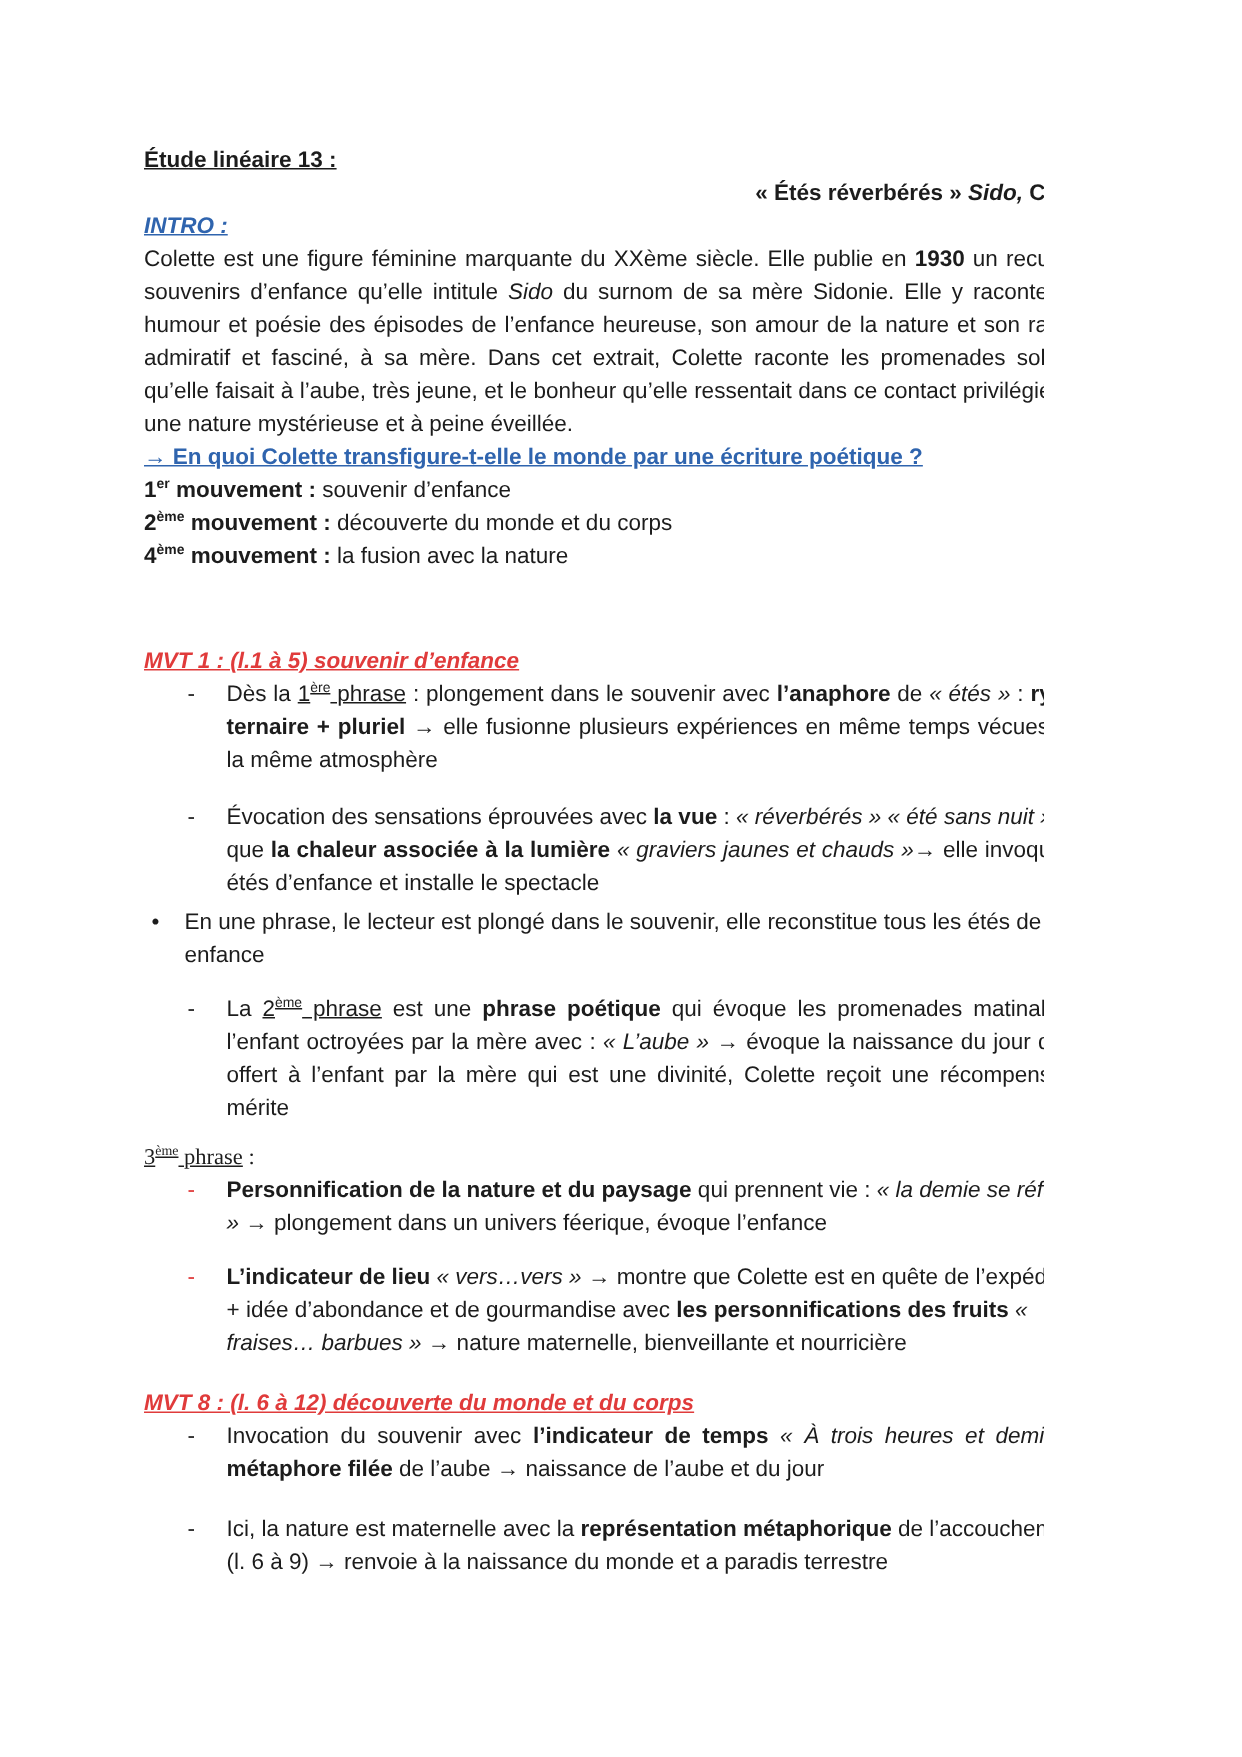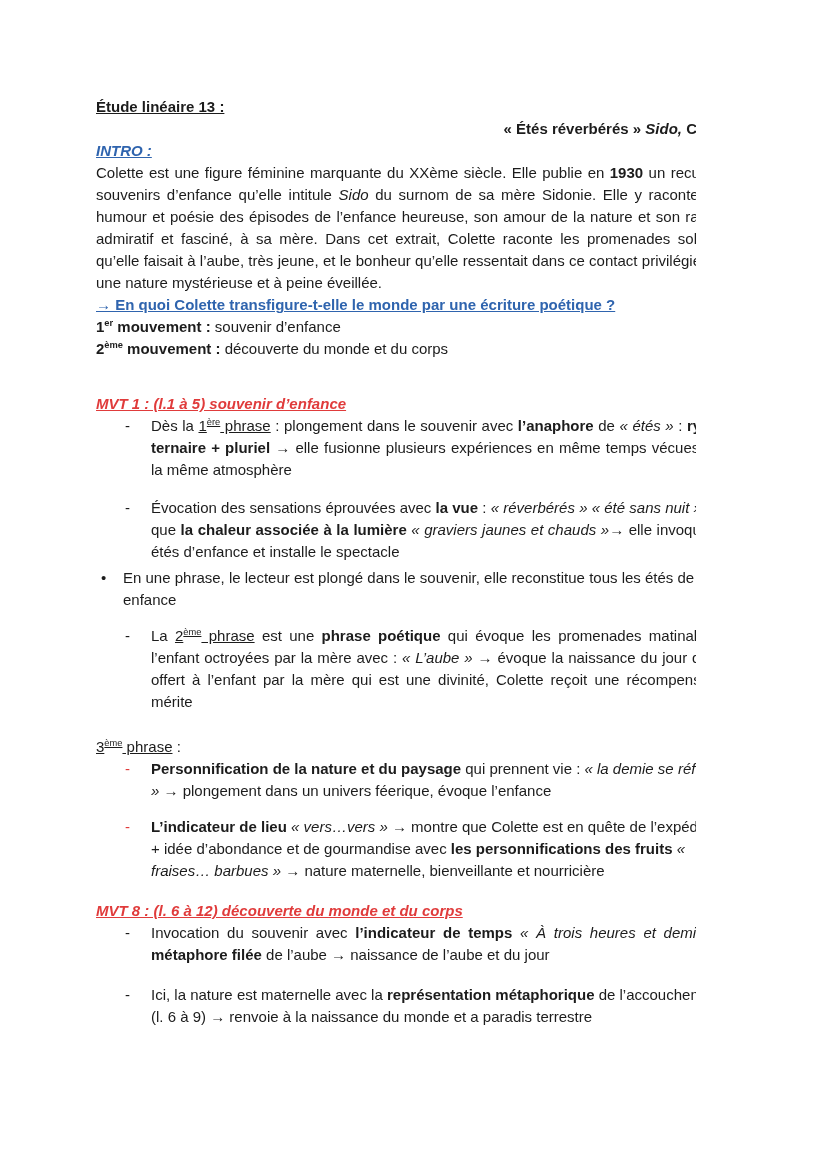--- a/index.html
+++ b/index.html
@@ -42,28 +42,29 @@
     <section>
         <div class="block heading"><span class="b u">Étude linéaire 13 :</span></div>
         <div class="block heading center"><span class="b">« Étés réverbérés » </span><span class="b i">Sido,</span><span class="b"> Colette</span></div>
       </section>
     <section>
         <div class="block heading" style=""><span class="b i u c-blue">INTRO :</span></div>
         <div class="block para justify"><span>Colette est une figure féminine marquante du XXème siècle. Elle publie en </span><span class="b">1930</span><span> un recueil de souvenirs d’enfance qu’elle intitule </span><span class="i">Sido</span><span> du surnom de sa mère Sidonie. Elle y raconte avec humour et poésie des épisodes de l’enfance heureuse, son amour de la nature et son rapport, admiratif et fasciné, à sa mère. Dans cet extrait, Colette raconte les promenades solitaires qu’elle faisait à l’aube, très jeune, et le bonheur qu’elle ressentait dans ce contact privilégié avec une nature mystérieuse et à peine éveillée.</span></div>
         <div class="block heading"><span class="b u c-blue">→ En quoi Colette transfigure-t-elle le monde par une écriture poétique ?</span></div>
         <div class="block para"><span class="b">1</span><span class="b sup">er</span><span class="b"> mouvement :</span><span> souvenir d’enfance</span></div>
         <div class="block para"><span class="b">2</span><span class="b sup">ème</span><span class="b"> mouvement :</span><span> découverte du monde et du corps</span></div>
+        <div class="block para"><span class="b">4</span><span class="b sup">ème</span><span class="b"> mouvement :</span><span> la fusion avec la nature</span></div>
       </section>
     <section>
-        <div class="block heading" style="margin-top: 33px;"><span class="b i u c-red">MVT 1 : (l.1 à 5) souvenir d’enfance</span></div>
+        <div class="block heading" style="margin-top: 48px;"><span class="b i u c-red">MVT 1 : (l.1 à 5) souvenir d’enfance</span></div>
         <div class="block li-dash justify li"><span class="marker">-</span><span>Dès la </span><span class="u">1</span><span class="u sup">ère</span><span class="u"> phrase</span><span> : plongement dans le souvenir avec </span><span class="b">l’anaphore</span><span> de </span><span class="i">« étés »</span><span> : </span><span class="b">rythme ternaire + pluriel</span><span> → elle fusionne plusieurs expériences en même temps vécues dans la même atmosphère</span></div>
         <div class="block li-dash justify li" style="margin-top: 16px;"><span class="marker">-</span><span>Évocation des sensations éprouvées avec </span><span class="b">la vue</span><span> : </span><span class="i">« réverbérés » « été sans nuit »</span><span> ainsi que </span><span class="b">la chaleur associée à la lumière</span><span> </span><span class="i">« graviers jaunes et chauds »</span><span>→ elle invoque ces étés d’enfance et installe le spectacle</span></div>
         <div class="block li-dot li" style="margin-top: 4px;"><span class="marker">•</span><span>En une phrase, le lecteur est plongé dans le souvenir, elle reconstitue tous les étés de son enfance</span></div>
         <div class="block li-dash justify li" style="margin-top: 14px;"><span class="marker">-</span><span>La </span><span class="u">2</span><span class="u sup">ème</span><span class="u"> phrase</span><span> est une </span><span class="b">phrase poétique</span><span> qui évoque les promenades matinales de l’enfant octroyées par la mère avec : </span><span class="i">« L’aube »</span><span> → évoque la naissance du jour qui est offert à l’enfant par la mère qui est une divinité, Colette reçoit une récompense, un mérite</span></div>
-        <div class="block para" style="margin-top: 23px;"><span class="u">3</span><span class="u sup">ème</span><span class="u"> phrase</span><span> :</span></div>
+        <div class="block para" style="margin-top: 11px; font-family: Liberation Serif, serif;"><span class="u">3</span><span class="u sup">ème</span><span class="u"> phrase</span><span> :</span></div>
         <div class="block li-dash li"><span class="marker c-red">-</span><span class="b">Personnification de la nature et du paysage</span><span> qui prennent vie : </span><span class="i">« la demie se réfugiait »</span><span> → plongement dans un univers féerique, évoque l’enfance</span></div>
         <div class="block li-dash li" style="margin-top: 14px;"><span class="marker c-red">-</span><span class="b">L’indicateur de lieu</span><span> </span><span class="i">« vers…vers »</span><span> → montre que Colette est en quête de l’expédition + idée d’abondance et de gourmandise avec </span><span class="b">les personnifications des fruits</span><span> </span><span class="i">« fraises… barbues »</span><span> → nature maternelle, bienveillante et nourricière</span></div>
       </section>
     <section>
         <div class="block heading" style="margin-top: 18px;"><span class="b i u c-red">MVT 8 : (l. 6 à 12) découverte du monde et du corps</span></div>
         <div class="block li-dash justify li"><span class="marker">-</span><span>Invocation du souvenir avec </span><span class="b">l’indicateur de temps</span><span> </span><span class="i">« À trois heures et demie »</span><span> + </span><span class="b">métaphore filée</span><span> de l’aube → naissance de l’aube et du jour</span></div>
         <div class="block li-dash li" style="margin-top: 18px;"><span class="marker">-</span><span>Ici, la nature est maternelle avec la </span><span class="b">représentation métaphorique</span><span> de l’accouchement (l. 6 à 9) → renvoie à la naissance du monde et a paradis terrestre</span></div>
       </section>
   </div>
 </div>

